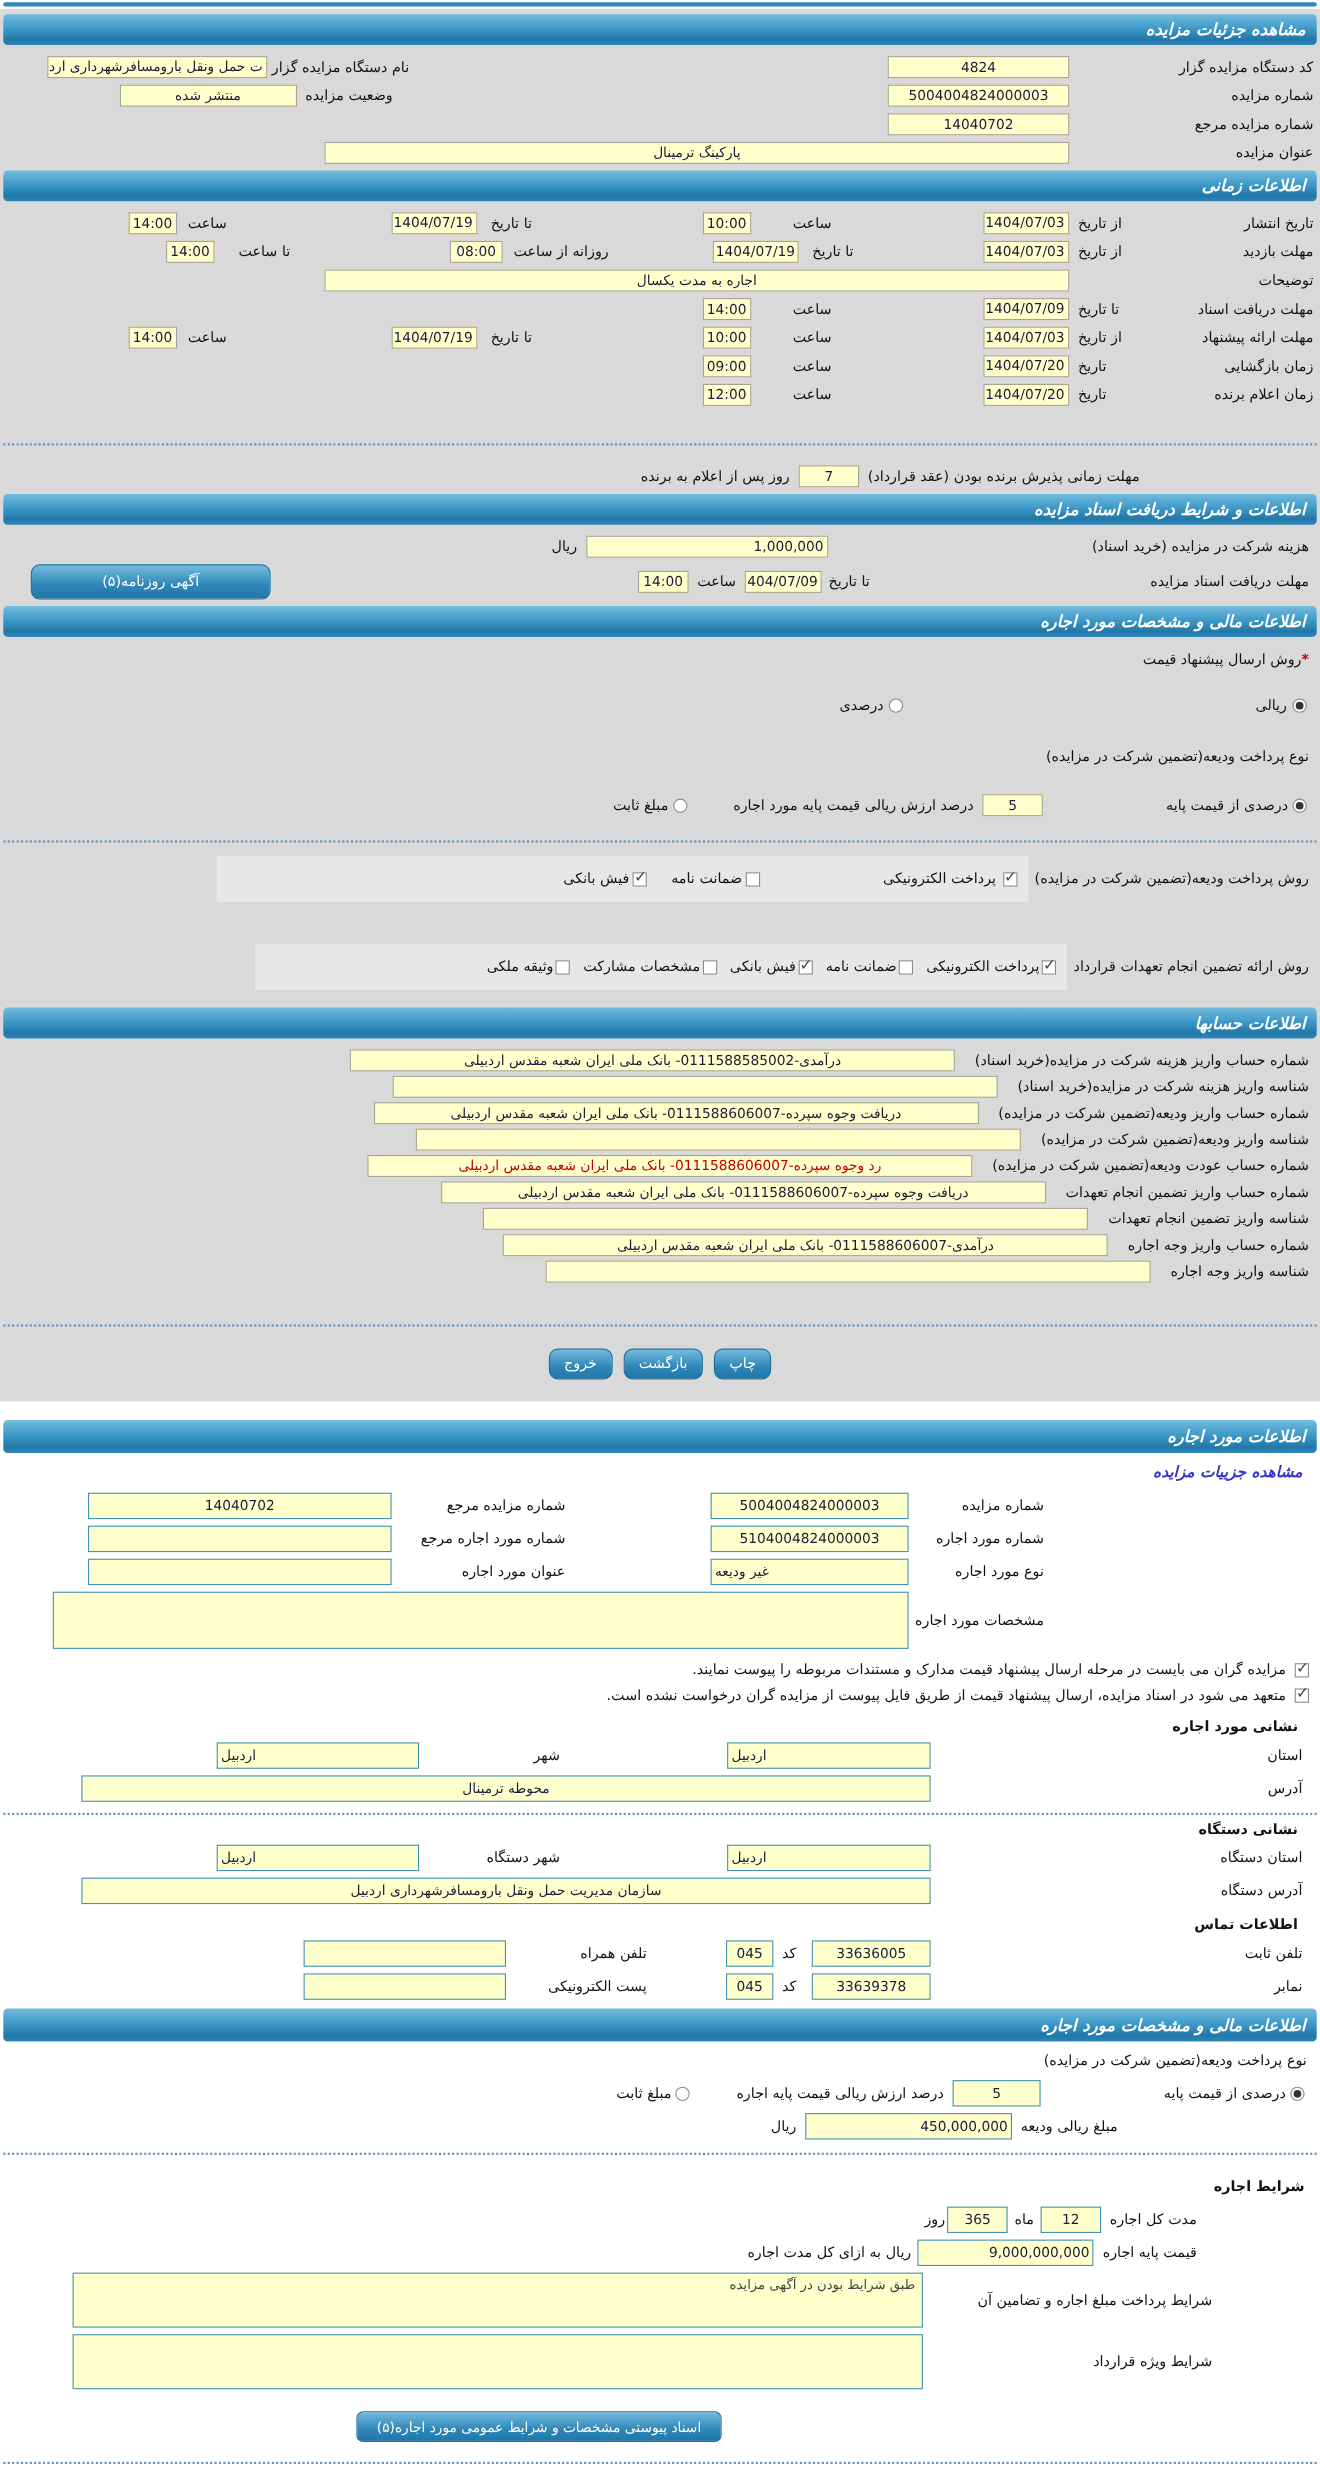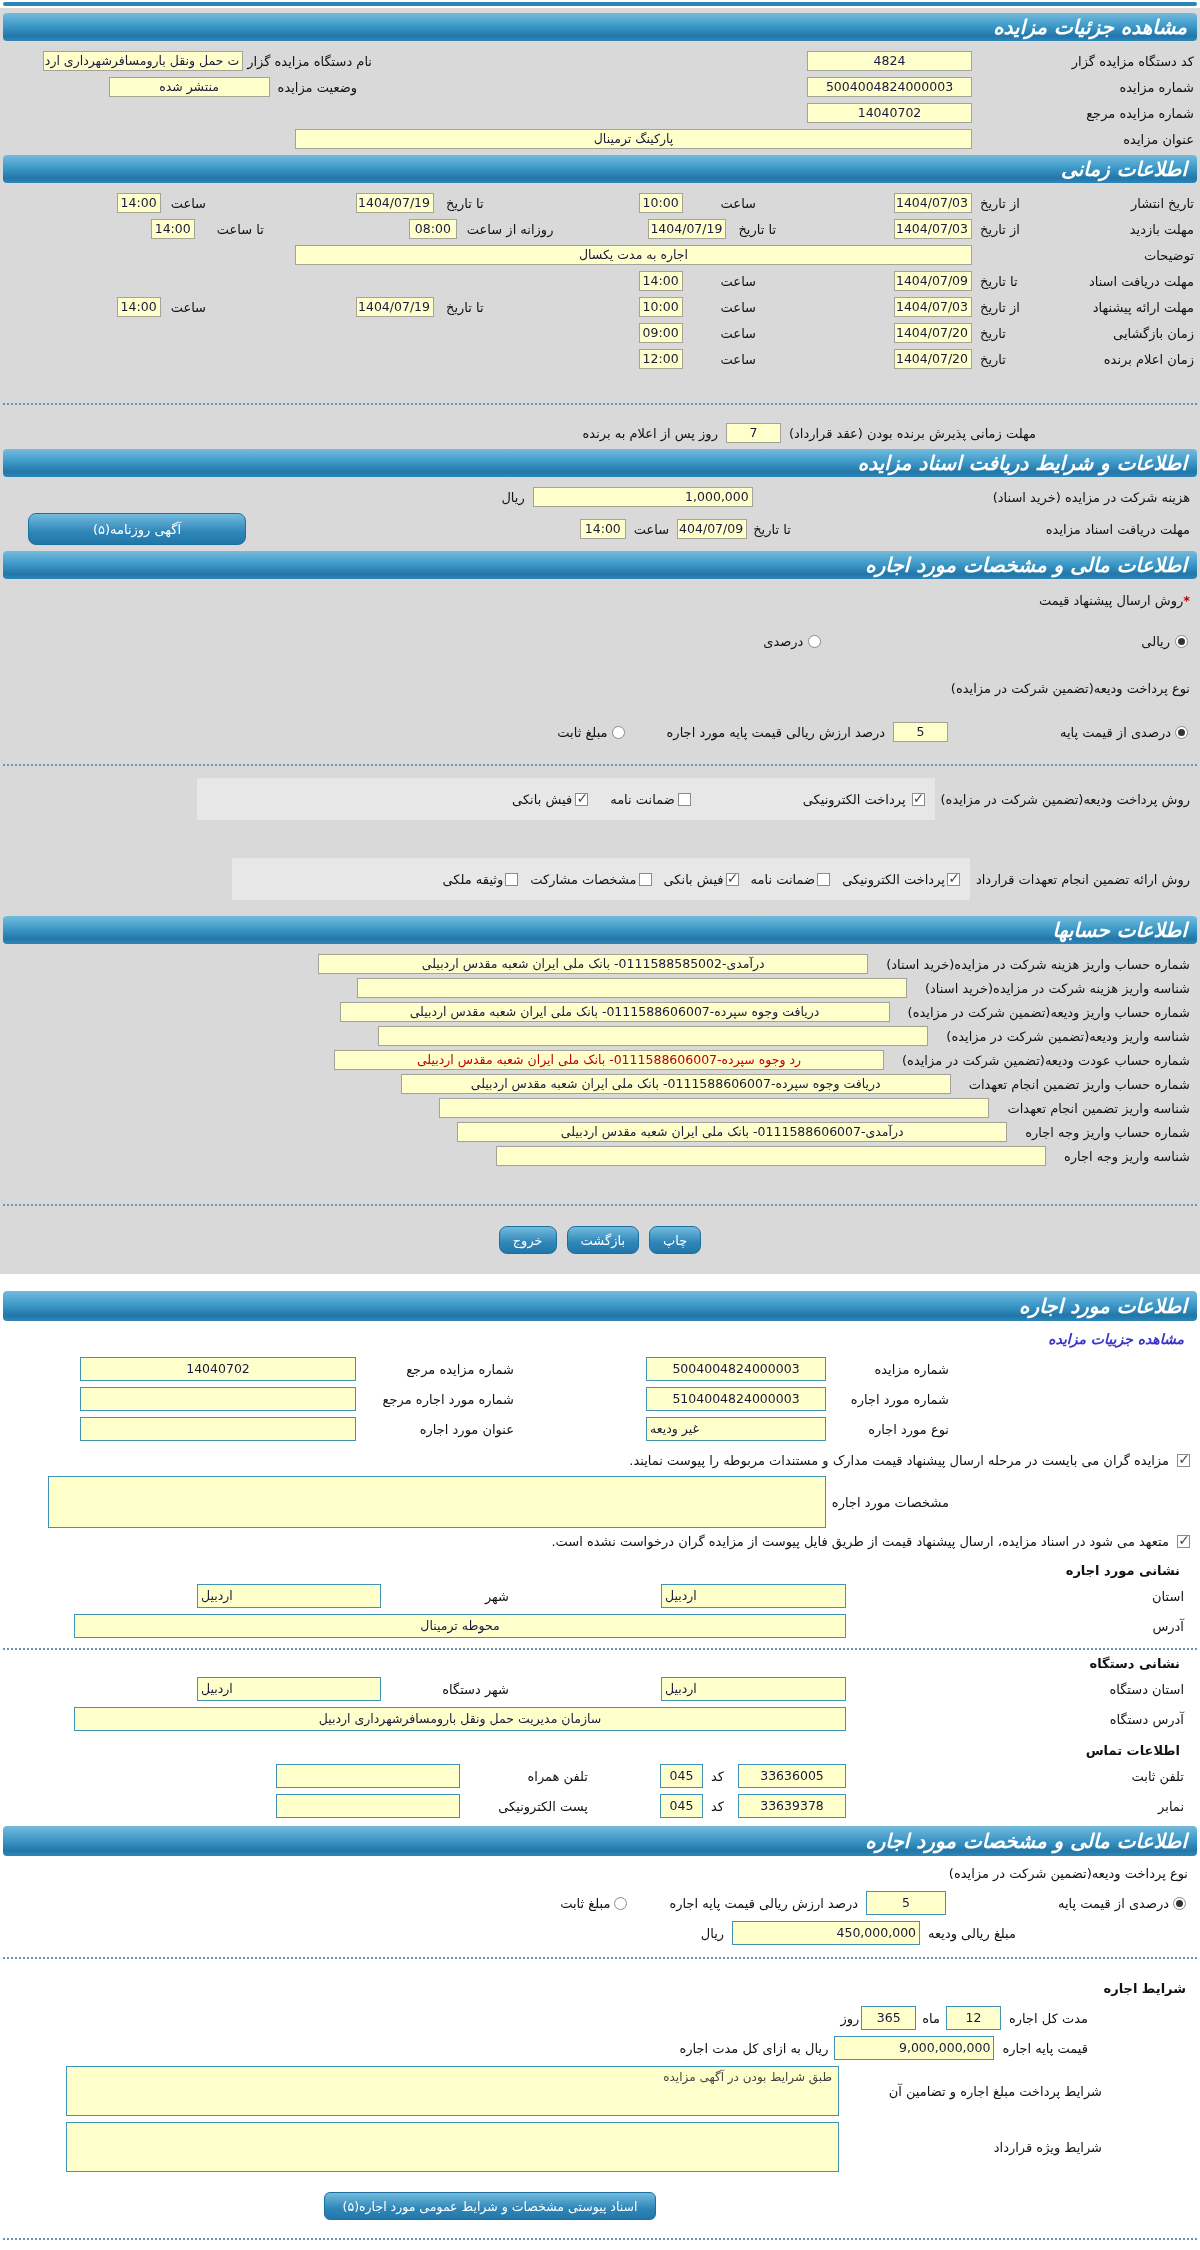--- a/index.html
+++ b/index.html
@@ -1,20 +1,20 @@
 <!DOCTYPE html>
 <html lang="fa" dir="rtl"><head>
 <meta charset="utf-8">
 <style>
   html,body{margin:0;padding:0}
   body{width:1200px;background:#fff;font-family:"DejaVu Sans","Liberation Sans",sans-serif;font-size:13px;color:#111;direction:rtl}
   .topline{height:4px;background:#2e86b8;margin:2px 3px;border-radius:2px}
   .form1{background:#d9d9d9;padding:1px 0 14px}
   .form2{background:#fff;padding:1px 0 10px;margin-top:12px}
-  .hd{height:28px;margin:4px 3px 10px;border-radius:4px;color:#fff;font-weight:bold;font-style:italic;font-size:20px;display:flex;align-items:center;padding:0 10px;box-sizing:border-box;
+  .hd{height:28px;margin:4px 3px 10px;border-radius:4px;color:#fff;font-weight:bold;font-style:italic;font-size:15px;display:flex;align-items:center;padding:0 10px;box-sizing:border-box;
       background:linear-gradient(180deg,#74bbdd 0%,#3e9ac9 45%,#2277a8 82%,#2e86b8 100%)}
   .row{display:flex;align-items:center;direction:rtl;margin:0 6px 6px 0}
   .lblcol{width:222px;display:flex;justify-content:space-between;align-items:center;padding-left:8px;box-sizing:border-box;flex:none}
   .lab{white-space:nowrap}
   .f{background:#ffffcc;border:1px solid #a3a396;height:20px;line-height:18px;box-sizing:border-box;text-align:center;font-size:12.5px;color:#1a1a3c;padding:0 3px;white-space:nowrap;overflow:hidden;flex:none}
   .f.r{text-align:right}
   .f.l{text-align:left}
   .f2{border-color:#4193b5;height:24px;line-height:22px}
   .ta{background:#ffffcc;border:1px solid #4193b5;box-sizing:border-box;padding:3px 6px;font-size:12px;color:#444;overflow:hidden;flex:none}
   .sp{flex:none}
@@ -401,31 +401,31 @@
       <span class="sp" style="width:245px"></span>
       <span class="lab" style="width:115px;text-align:right">نوع مورد اجاره</span>
       <span class="sp" style="width:8px"></span>
       <span class="f f2 l" style="width:180px">غیر ودیعه</span>
       <span class="sp" style="width:132px"></span>
       <span class="lab" style="width:150px;text-align:right">عنوان مورد اجاره</span>
       <span class="sp" style="width:8px"></span>
       <span class="f f2" style="width:276px"></span>
     </div>
 
+    <div class="row">
+      <span class="sp" style="width:245px"></span>
+      <span class="lab" style="width:115px;text-align:right">مشخصات مورد اجاره</span>
+      <span class="sp" style="width:8px"></span>
+      <span class="ta" style="width:778px;height:52px"></span>
+    </div>
+
     <div class="row" style="margin-top:12px;margin-bottom:8px">
       <span class="cb on" style="margin-right:4px"></span>
       <span class="sp" style="width:8px"></span>
       <span class="lab">مزایده گران می بایست در مرحله ارسال پیشنهاد قیمت مدارک و مستندات مربوطه را پیوست نمایند.</span>
-    </div>
-
-    <div class="row">
-      <span class="sp" style="width:245px"></span>
-      <span class="lab" style="width:115px;text-align:right">مشخصات مورد اجاره</span>
-      <span class="sp" style="width:8px"></span>
-      <span class="ta" style="width:778px;height:52px"></span>
     </div>
     <div class="row">
       <span class="cb on" style="margin-right:4px"></span>
       <span class="sp" style="width:8px"></span>
       <span class="lab">متعهد می شود در اسناد مزایده، ارسال پیشنهاد قیمت از طریق فایل پیوست از مزایده گران درخواست نشده است.</span>
     </div>
 
     <div class="row bold" style="margin-top:14px">
       <span class="lab" style="margin-right:14px">نشانی مورد اجاره</span>
     </div>

